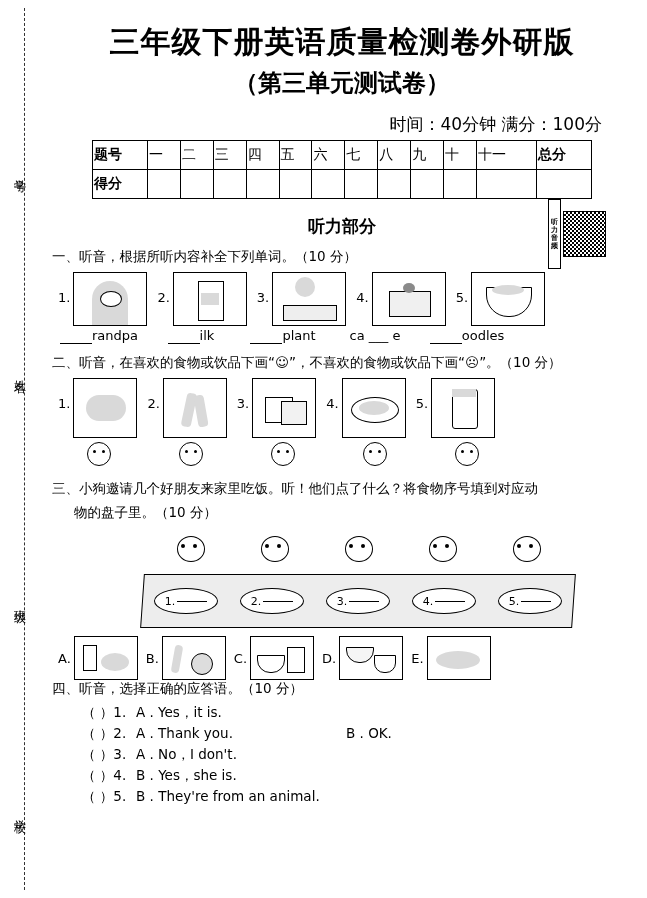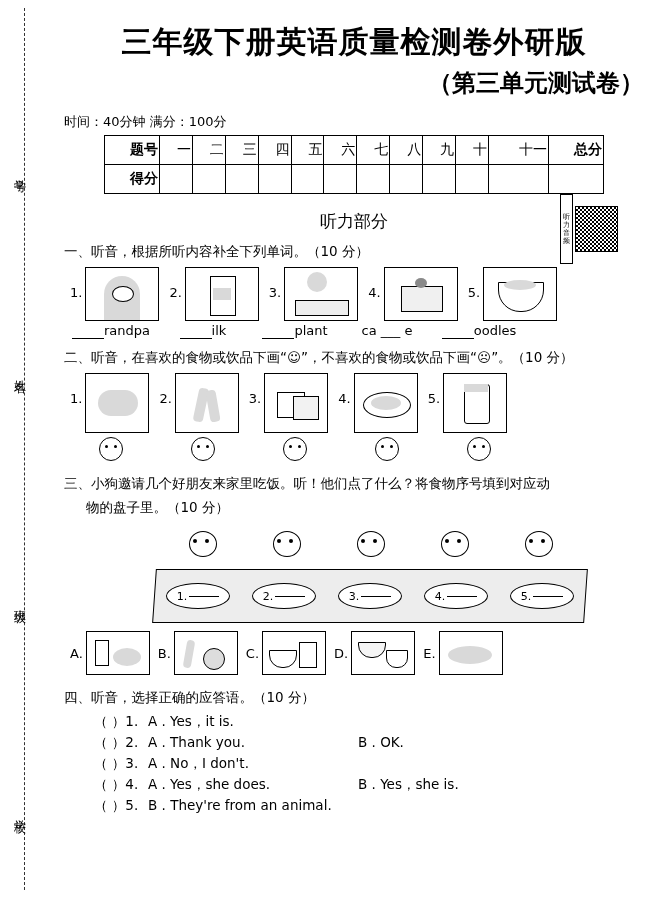--- a/index.html
+++ b/index.html
@@ -27,50 +27,50 @@
     text-orientation:upright;
     font-size:12px;letter-spacing:2px;
     color:#000;
     font-family:"DejaVu Sans", sans-serif;
   }
   .sl1{top:170px;}
   .sl2{top:370px;}
   .sl3{top:600px;}
   .sl4{top:810px;}
 
-  .content{position:absolute;left:64px;top:0;width:580px;}
+  .content{position:absolute;left:52px;top:0;width:580px;}
 
   h1.title{
     font-size:30px;font-weight:bold;text-align:center;margin:22px 0 4px 0;
     letter-spacing:1px;
     font-family:"DejaVu Sans", sans-serif;
   }
   h2.subtitle{
-    font-size:24px;font-weight:bold;text-align:right;margin:2px 0 10px 0;
+    font-size:24px;font-weight:bold;text-align:center;margin:2px 0 10px 0;
     font-family:"DejaVu Sans", sans-serif;
   }
   .meta{
-    text-align:left;font-size:13px;margin:14px 30px 4px 0;
+    text-align:right;font-size:17px;margin:14px 30px 4px 0;
     font-family:"DejaVu Sans", sans-serif;
   }
   table.score{
     border-collapse:collapse;margin:0 auto;
     width:500px;
   }
   table.score td{
     border:1px solid #000;
-    height:26px;text-align:right;font-size:14px;
+    height:26px;text-align:left;font-size:14px;
     font-family:"DejaVu Sans", sans-serif;
     margin-left:15px;
   }
   table.score td.head{width:52px;font-weight:bold;}
   table.score td.total{width:52px;font-weight:bold;}
 
   .section-head{
-    text-align:center;font-size:17px;font-weight:normal;margin:16px 0 4px 0;
+    text-align:center;font-size:17px;font-weight:bold;margin:16px 0 4px 0;
     font-family:"DejaVu Sans", sans-serif;
     position:relative;
   }
   .qr{
     position:absolute;right:26px;top:-6px;
     width:58px;height:50px;display:flex;align-items:center;
   }
   .qr-label{
     font-size:7px;line-height:8px;width:12px;text-align:center;
     border:1px solid #000;padding:18px 0;margin-right:2px;
@@ -394,38 +394,37 @@
         </span>
       </div>
       <div class="optitem">
         <span class="optlabel">E.</span>
         <span class="optbox">
           <span class="sh c-gray" style="left:8px;top:14px;width:44px;height:18px;border-radius:50%;"></span>
         </span>
       </div>
     </div>
 
-    <div class="q-title" style="margin-top:14px;">四、听音，选择正确的应答语。（10 分）</div>
+    <div class="q-title" style="margin-top:0;">四、听音，选择正确的应答语。（10 分）</div>
     <div class="choices">
       <div class="choice">
         <span class="ch-paren">（    ）1.</span>
         <span class="ch-a">A . Yes，it is.</span>
       </div>
       <div class="choice">
         <span class="ch-paren">（    ）2.</span>
         <span class="ch-a">A . Thank you.</span>
         <span class="ch-b">B . OK.</span>
       </div>
       <div class="choice">
         <span class="ch-paren">（    ）3.</span>
         <span class="ch-a">A . No，I don't.</span>
       </div>
       <div class="choice">
         <span class="ch-paren">（    ）4.</span>
-        <span class="ch-a">A . Yes，she does.</span>
         <span class="ch-b">B . Yes，she is.</span>
       </div>
       <div class="choice">
         <span class="ch-paren">（    ）5.</span>
         <span class="ch-b">B . They're from an animal.</span>
       </div>
     </div>
 
   </div>
 

